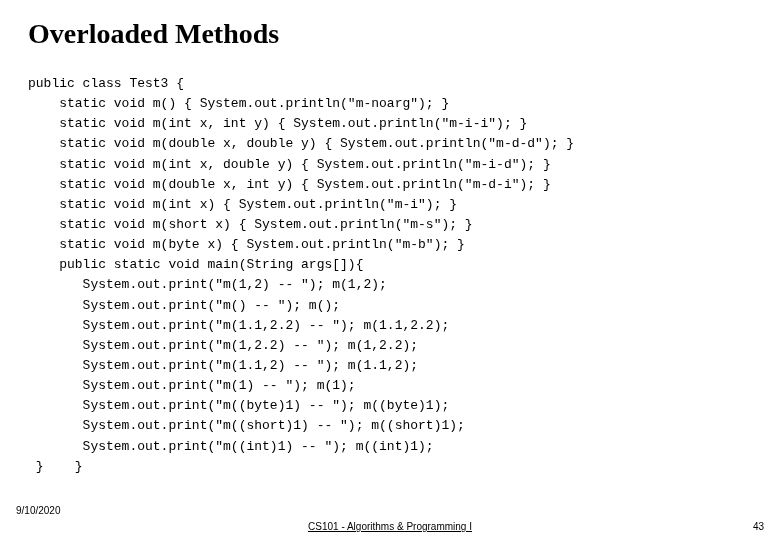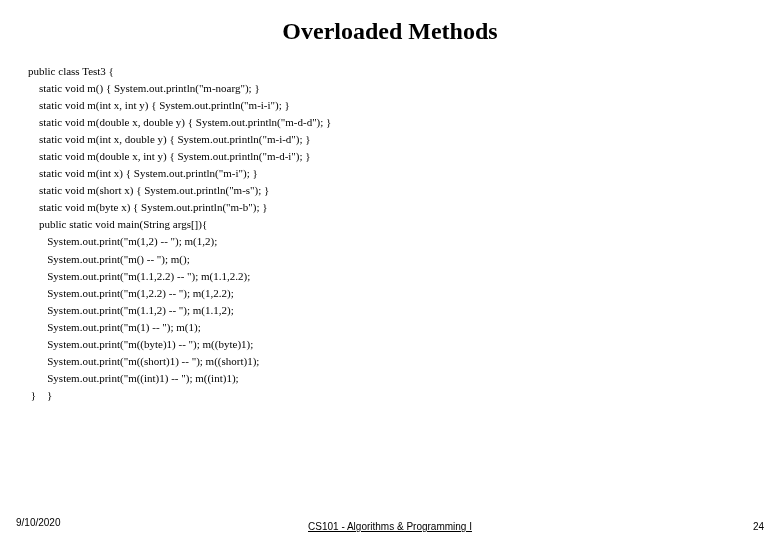--- a/index.html
+++ b/index.html
@@ -10,43 +10,43 @@
     font-family: "Times New Roman", Times, serif;
     position: relative;
     overflow: hidden;
   }
   .slide {
     width: 100%;
     height: 100%;
     padding: 18px 28px 0 28px;
   }
   .title {
-    font-size: 24px;
+    font-size: 28px;
     font-weight: bold;
-    text-align: center;
-    margin-bottom: 18px;
+    text-align: left;
+    margin-bottom: 24px;
     color: #000;
   }
   .code {
-    font-family: Liberation Serif, serif;
-    font-size: 11px;
+    font-family: Liberation Mono, monospace;
+    font-size: 13px;
     line-height: 1.55;
     white-space: pre;
     color: #000;
   }
   .footer {
     position: absolute;
     bottom: 8px;
     left: 0;
     width: 100%;
     font-size: 10px;
     color: #000;
     font-family: Arial, sans-serif;
   }
-  .footer-date { position: absolute; left: 16px; bottom: 4px; }
+  .footer-date { position: absolute; left: 16px; bottom: 16px; }
   .footer-center { position: absolute; left: 50%; transform: translateX(-50%); bottom: 0; text-decoration: underline; }
   .footer-page { position: absolute; right: 16px; bottom: 0; }
 </style>
 </head>
 <body>
 
 <div class="slide">
   <div class="title">Overloaded Methods</div>
   <div class="code"><span>public class Test3 {</span>
 <span>    static void m() { System.out.println("m-noarg"); }</span>
@@ -66,14 +66,14 @@
 <span>       System.out.print("m(1) -- "); m(1);</span>
 <span>       System.out.print("m((byte)1) -- "); m((byte)1);</span>
 <span>       System.out.print("m((short)1) -- "); m((short)1);</span>
 <span>       System.out.print("m((int)1) -- "); m((int)1);</span>
 <span> }    }</span></div>
 </div>
 
 <div class="footer">
   <span class="footer-date">9/10/2020</span>
   <span class="footer-center">CS101 - Algorithms &amp; Programming I</span>
-  <span class="footer-page">24</span>
+  <span class="footer-page">43</span>
 </div>
 
 </body></html>

